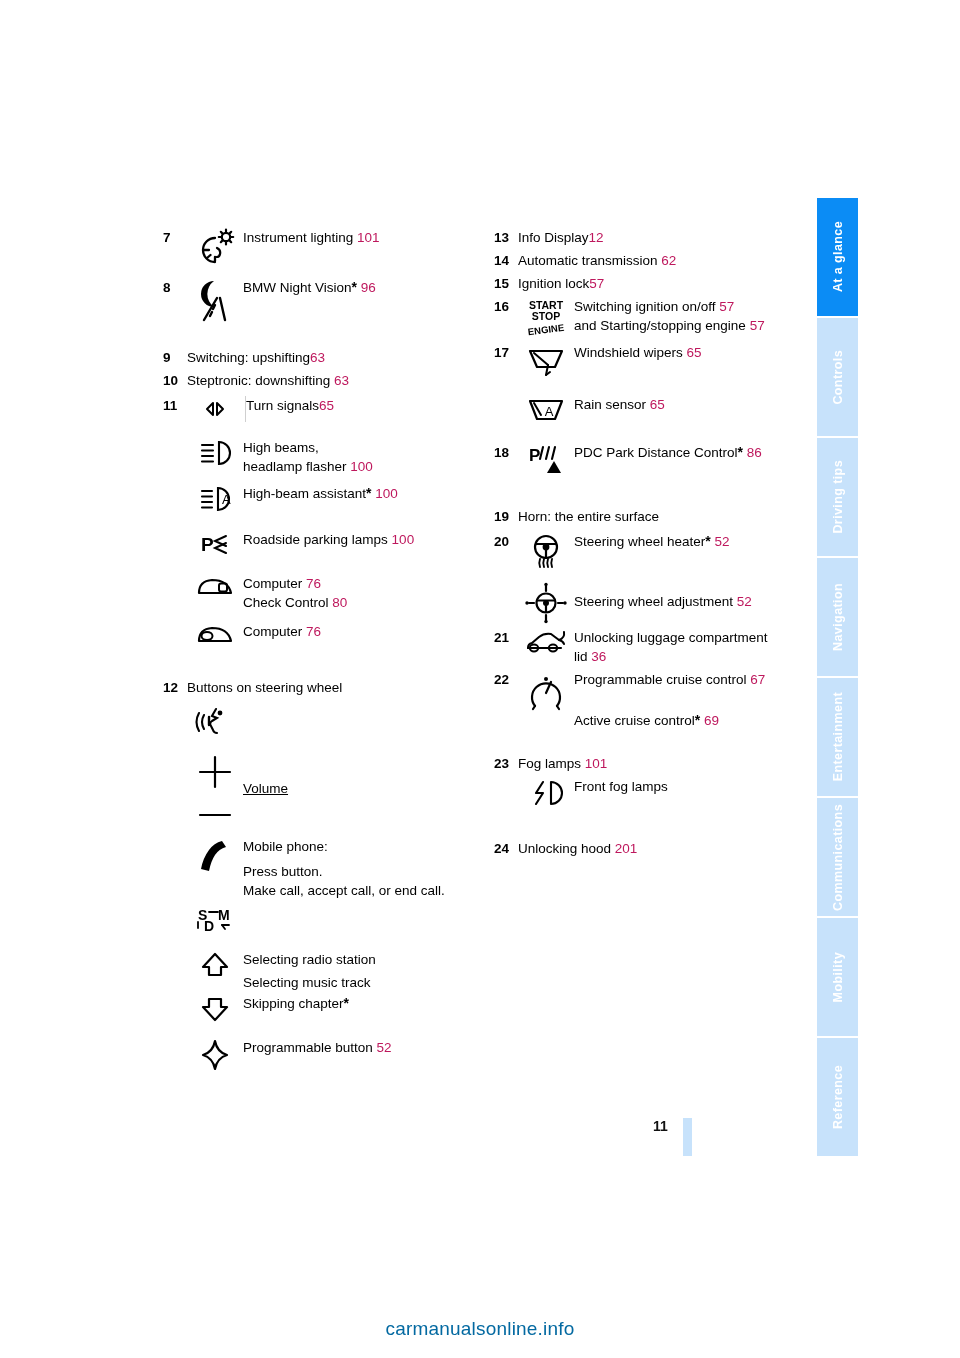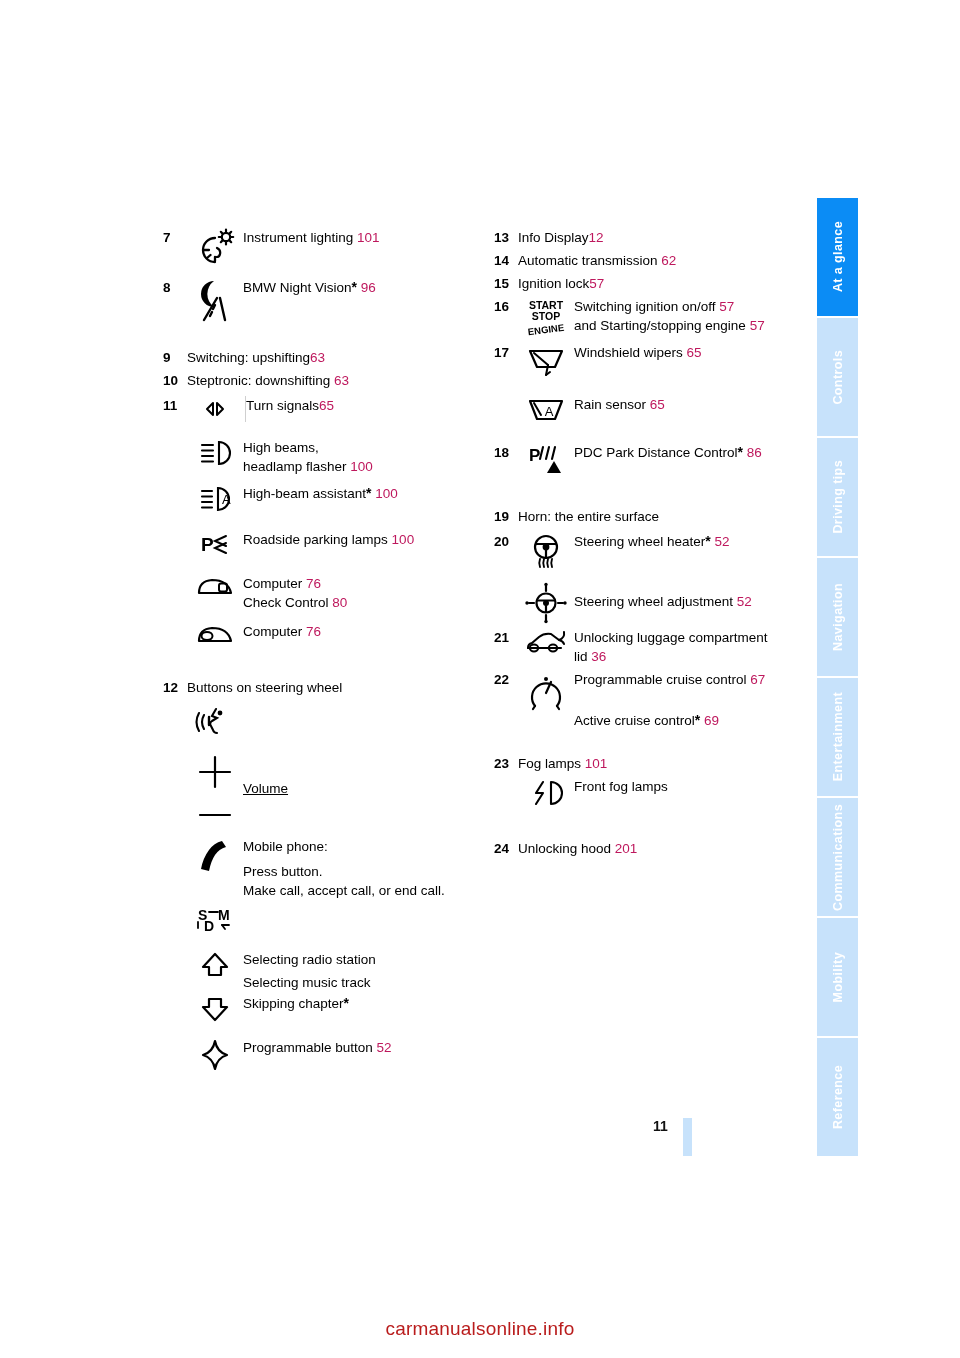--- a/index.html
+++ b/index.html
@@ -50,21 +50,21 @@
     font-size:14px;font-weight:bold;color:#111;
   }
   .pagebar{
     position:absolute;left:683px;top:1118px;
     width:9px;height:38px;background:#c7e2fb;
   }
 
   
   .watermark{
     position:absolute;left:0;top:1318px;width:960px;
-    text-align:center;color:#b91c1c;font-size:19px;
+    text-align:center;color:#0369a1;font-size:19px;
     letter-spacing:0.2px;
   }
 </style>
 </head>
 <body>
 
 <div class="page">
 
   <div class="col col-left">
 

